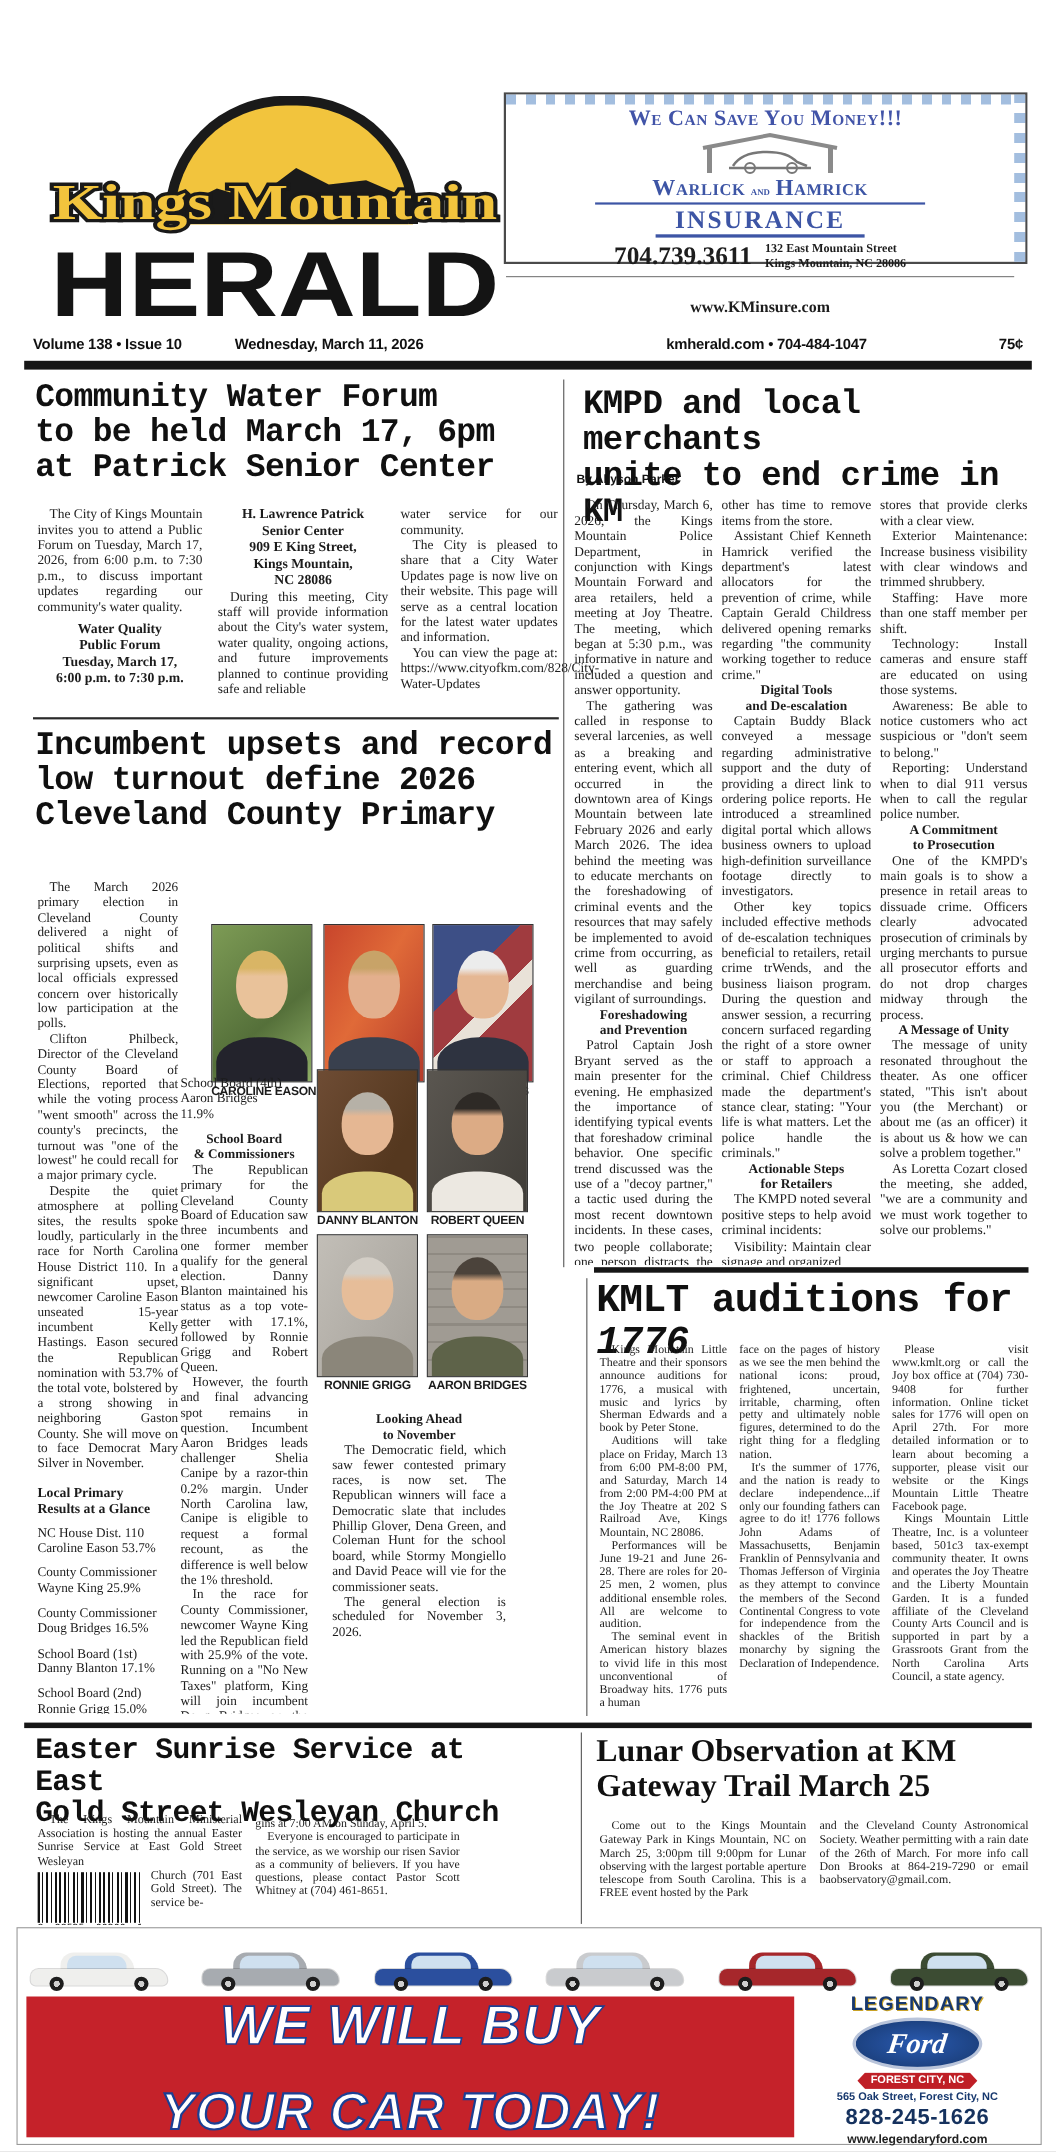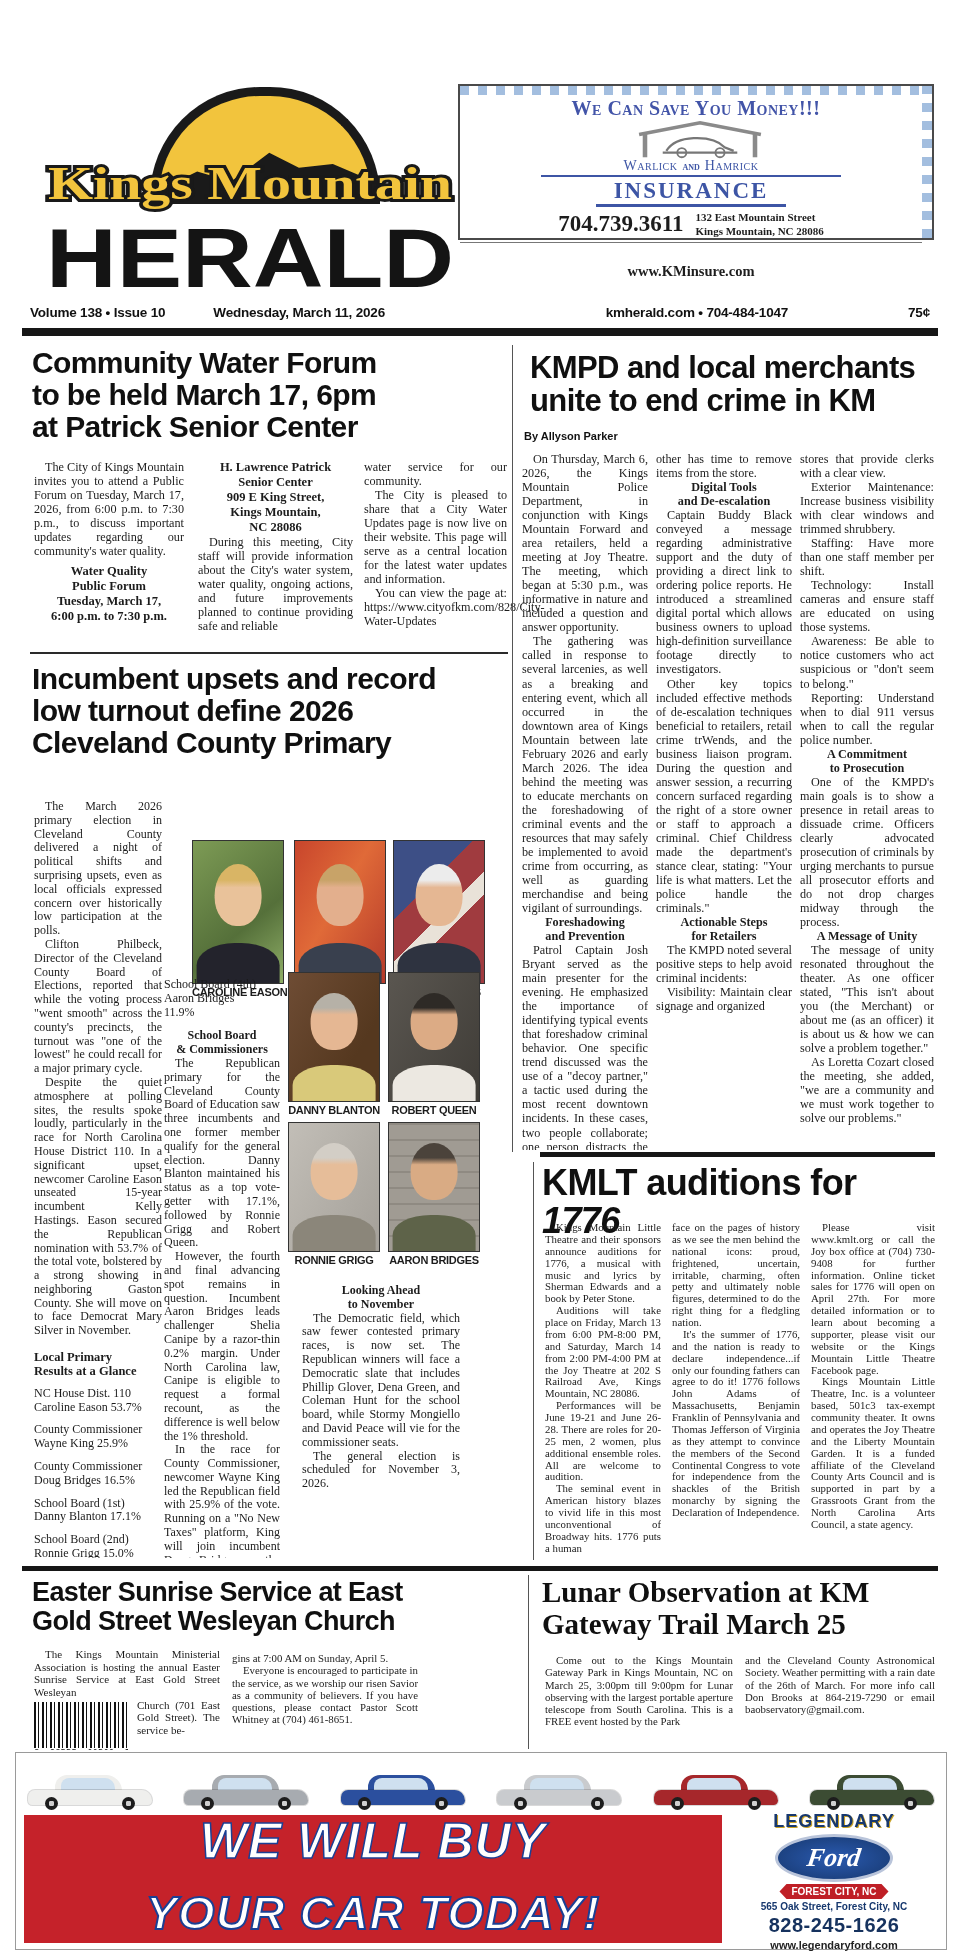--- a/index.html
+++ b/index.html
@@ -20,31 +20,31 @@
   
   .insbox{border:2px solid #4a4a4a;background:#fff;}
   .checks-h{position:absolute;left:0;right:10px;top:0;height:9px;
     background:repeating-linear-gradient(90deg,#a3bedf 0 9px,#fff 9px 18px);}
   .checks-v{position:absolute;top:0;bottom:0;right:0;width:10px;
     background:repeating-linear-gradient(0deg,#a3bedf 0 9px,#fff 9px 18px);}
   .ins-tag{font-variant:small-caps;font-weight:700;font-size:20px;color:#4254a8;text-align:center;
     letter-spacing:.5px;margin-top:11px;}
   .ins-firm{display:flex;justify-content:center;align-items:baseline;gap:5px;color:#3d55a5;
     border-bottom:2px solid #3d55a5;width:300px;margin:0 auto;padding-bottom:1px;}
-  .ins-firm .nm{font-variant:small-caps;font-weight:400;font-size:14px;letter-spacing:.5px;}
+  .ins-firm .nm{font-variant:small-caps;font-weight:700;font-size:21px;letter-spacing:.5px;}
   .ins-firm .and{font-variant:small-caps;font-weight:700;font-size:11px;}
   .ins-word{font-weight:700;font-size:23px;color:#3d55a5;letter-spacing:2px;text-align:center;
     width:190px;margin:1px auto 0;border-bottom:3px solid #3d55a5;}
   .ins-row{display:flex;align-items:flex-start;justify-content:center;gap:12px;margin-top:4px;}
   .ins-phone{font-weight:700;font-size:23px;color:#1d1d1d;}
   .ins-addr{font-weight:700;font-size:11px;line-height:1.25;color:#1d1d1d;}
   .ins-web{border-top:1px solid #777;margin-top:3px;padding-top:20px;text-align:center;
     font-weight:700;font-size:14.5px;color:#1d1d1d;}
   
-  .hl{font-family:Liberation Sans, sans-serif;font-weight:700;color:#101010;
+  .hl{font-family:Liberation Mono, monospace;font-weight:700;color:#101010;
       letter-spacing:-.6px;line-height:1.06;}
   .hl-serif{font-family:"Liberation Serif",serif;font-weight:700;color:#101010;line-height:1.12;}
   .byline{font-family:"Liberation Sans",sans-serif;font-weight:700;font-size:11px;color:#111;}
   .bt{font-size:12.2px;line-height:1.15;text-align:justify;}
   .bt p{margin:0;text-indent:11px;}
   .bt p.ni{text-indent:0;}
   .sub{font-weight:700;text-align:center;text-indent:0 !important;}
   .cblock{font-weight:700;text-align:center;line-height:1.2;}
   .cap{font-family:"Liberation Sans",sans-serif;font-weight:700;font-size:11px;
        letter-spacing:-.3px;text-align:center;margin-top:2px;}
@@ -73,21 +73,21 @@
   .car{position:relative;width:124px;height:46px;}
   .car .cab{position:absolute;left:22%;bottom:18px;width:54%;height:17px;background:var(--c);
     border-radius:12px 16px 0 0;}
   .car .cab::after{content:"";position:absolute;left:6px;right:7px;top:3px;bottom:0;
     background:#cfe0ef;border-radius:8px 10px 0 0;}
   .car .bod{position:absolute;left:0;bottom:5px;width:100%;height:15px;background:var(--c);
     border-radius:8px 12px 5px 5px;box-shadow:0 0 0 1px rgba(0,0,0,.15);}
   .car .w1,.car .w2{position:absolute;bottom:0;width:13px;height:13px;border-radius:50%;
     background:radial-gradient(circle,#cfcfcf 0 30%,#1d1d1d 32%);}
   .car .w1{left:17px}.car .w2{right:17px}
-  .redpanel{background:#c5222a;display:flex;flex-direction:column;justify-content:flex-start;align-items:center;}
+  .redpanel{background:#c5222a;display:flex;flex-direction:column;justify-content:space-between;align-items:center;}
   .adline1{font-family:"Liberation Sans",sans-serif;font-style:italic;font-weight:900;font-size:50px;
     color:#fff;letter-spacing:1px;line-height:1.05;-webkit-text-stroke:1.5px #1b3f94;}
   .adline2{font-family:"Liberation Sans",sans-serif;font-style:italic;font-weight:900;font-size:47px;
     color:#fff;letter-spacing:1px;line-height:1.05;margin-top:20px;-webkit-text-stroke:2px #1b3f94;}
   .dealer{display:flex;flex-direction:column;align-items:center;gap:2px;}
   .dealer-name{font-family:"Liberation Sans",sans-serif;font-weight:800;font-size:18px;color:#17386e;
     letter-spacing:1px;text-shadow:1px 1px 0 #c9a227;}
   .ford-oval{width:112px;height:42px;border-radius:50%;background:radial-gradient(#2a5ab0,#17386e);
     border:3px solid #b9c4da;display:flex;align-items:center;justify-content:center;}
   .ford-script{font:italic 700 26px "Liberation Serif",serif;color:#fff;transform:skewX(-8deg);}
@@ -193,20 +193,21 @@
   <div class="abs byline" style="left:524px;top:430px;">By Allyson Parker</div>
   <div class="abs bt" style="left:522px;top:452px;width:126px;height:698px;overflow:hidden;">
     <p>On Thursday, March 6, 2026, the Kings Mountain Police Department, in conjunction with Kings Mountain Forward and area retailers, held a meeting at Joy Theatre. The meeting, which began at 5:30 p.m., was informative in nature and included a question and answer opportunity.</p>
     <p>The gathering was called in response to several larcenies, as well as a breaking and entering event, which all occurred in the downtown area of Kings Mountain between late February 2026 and early March 2026. The idea behind the meeting was to educate merchants on the foreshadowing of criminal events and the resources that may safely be implemented to avoid crime from occurring, as well as guarding merchandise and being vigilant of surroundings.</p>
     <p class="sub">Foreshadowing</p>
     <p class="sub">and Prevention</p>
     <p>Patrol Captain Josh Bryant served as the main presenter for the evening. He emphasized the importance of identifying typical events that foreshadow criminal behavior. One specific trend discussed was the use of a "decoy partner," a tactic used during the most recent downtown incidents. In these cases, two people collaborate; one person distracts the retail clerk so the</p>
   </div>
   <div class="abs bt" style="left:656px;top:452px;width:136px;height:698px;overflow:hidden;">
     <p class="ni">other has time to remove items from the store.</p>
+    <p>Assistant Chief Kenneth Hamrick verified the department's latest allocators for the prevention of crime, while Captain Gerald Childress delivered opening remarks regarding "the community working together to reduce crime."</p>
     <p class="sub">Digital Tools</p>
     <p class="sub">and De-escalation</p>
     <p>Captain Buddy Black conveyed a message regarding administrative support and the duty of providing a direct link to ordering police reports. He introduced a streamlined digital portal which allows business owners to upload high-definition surveillance footage directly to investigators.</p>
     <p>Other key topics included effective methods of de-escalation techniques beneficial to retailers, retail crime trWends, and the business liaison program. During the question and answer session, a recurring concern surfaced regarding the right of a store owner or staff to approach a criminal. Chief Childress made the department's stance clear, stating: "Your life is what matters. Let the police handle the criminals."</p>
     <p class="sub">Actionable Steps</p>
     <p class="sub">for Retailers</p>
     <p>The KMPD noted several positive steps to help avoid criminal incidents:</p>
     <p>Visibility: Maintain clear signage and organized</p>
   </div>
   <div class="abs bt" style="left:800px;top:452px;width:134px;height:698px;overflow:hidden;">

